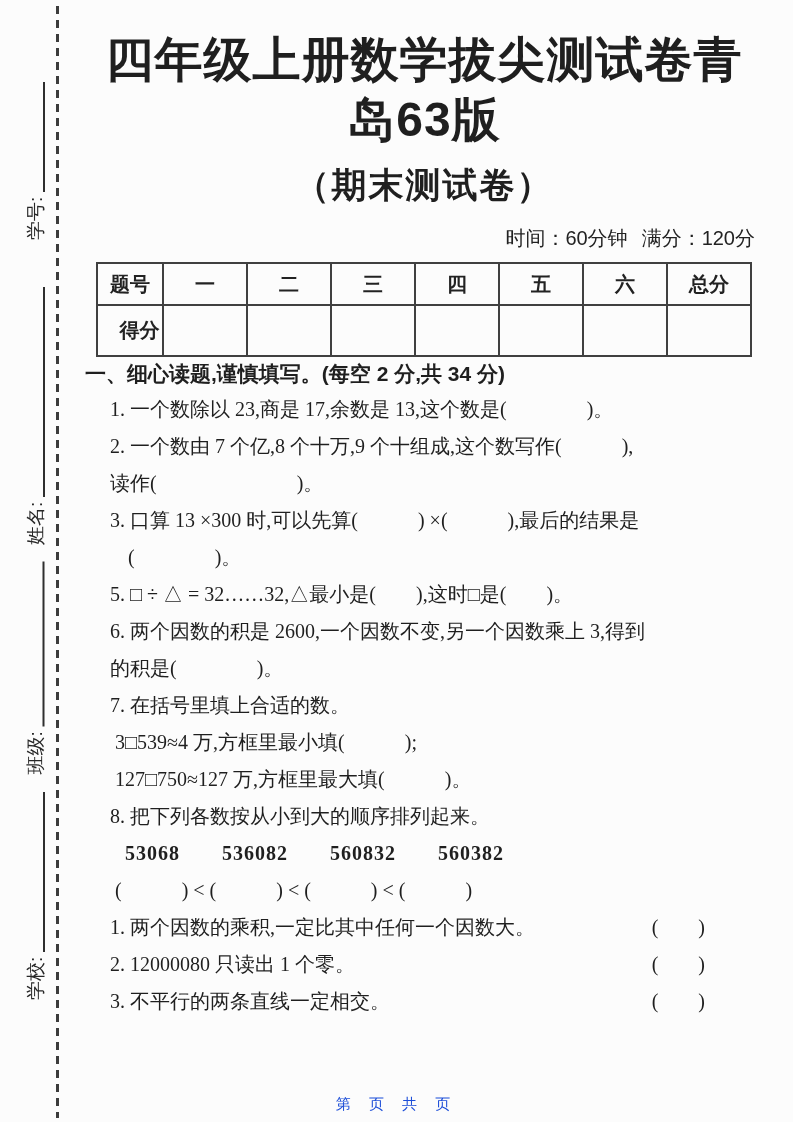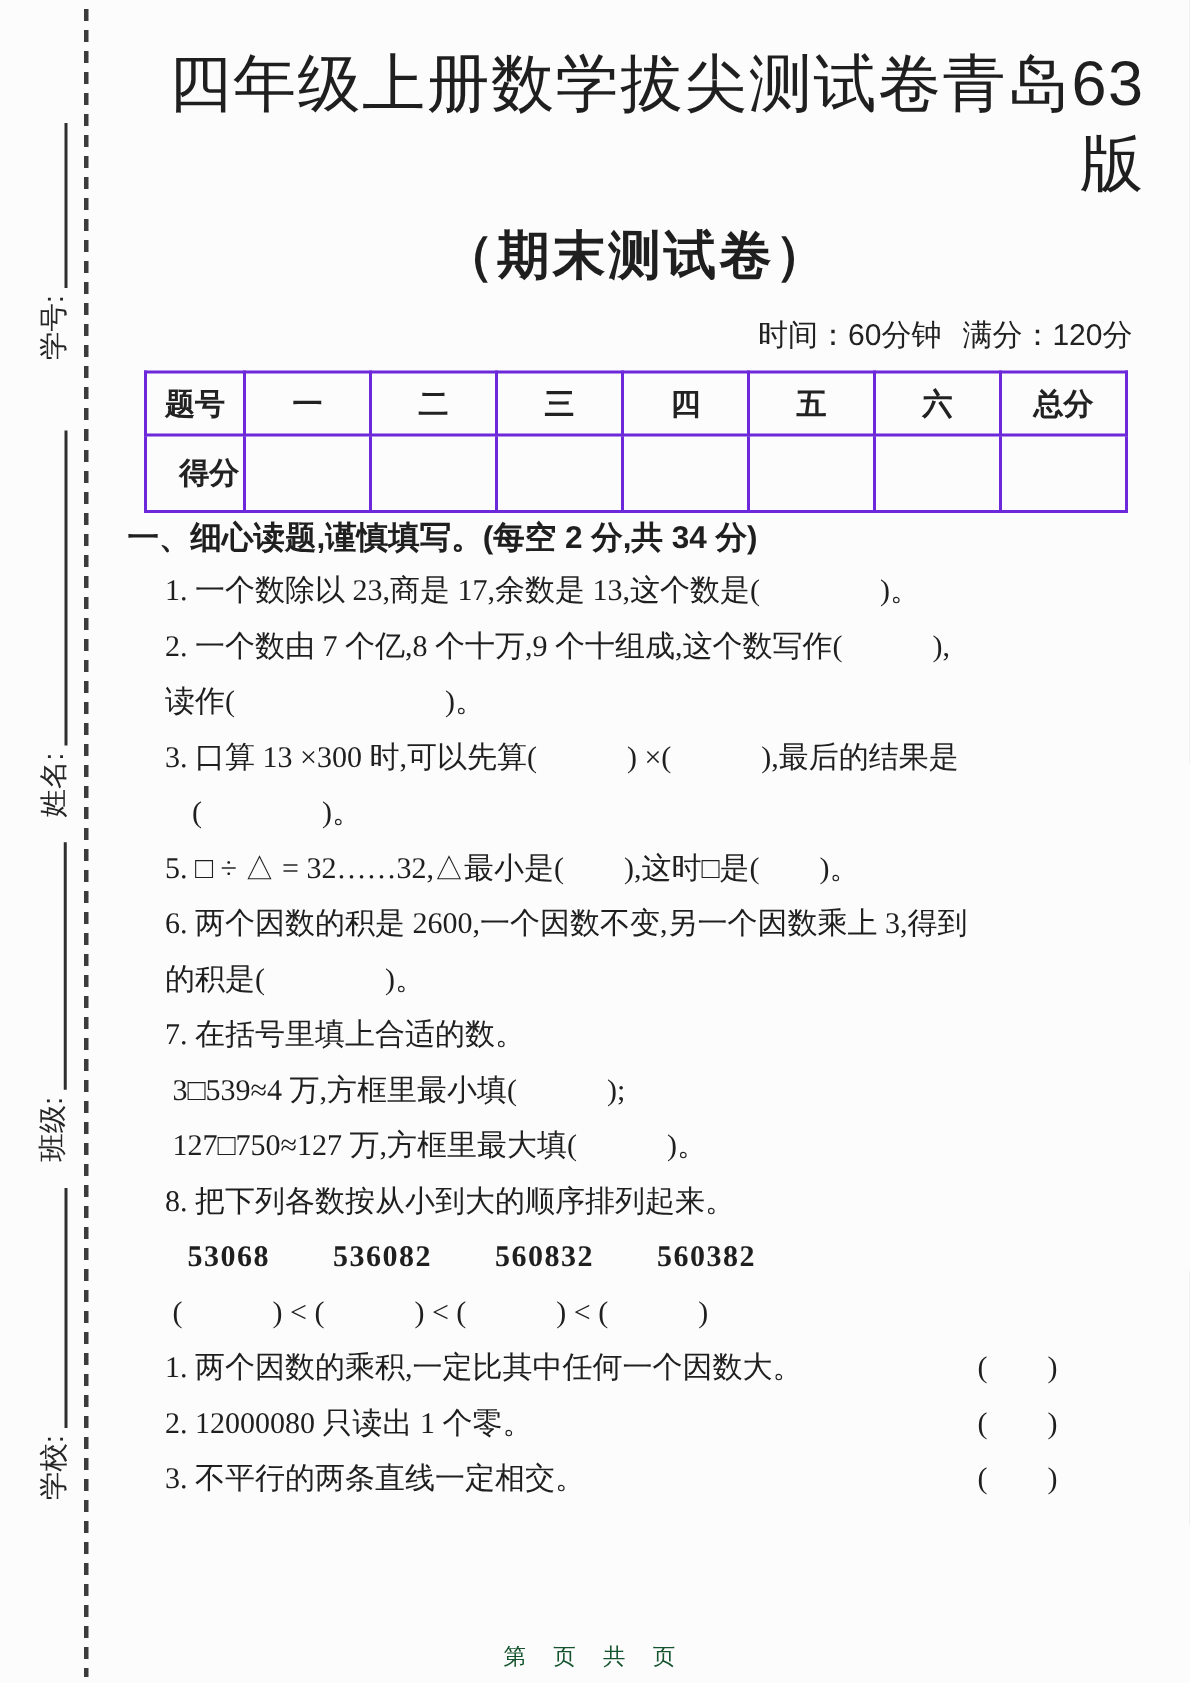--- a/index.html
+++ b/index.html
@@ -23,38 +23,38 @@
   }
   .margin-label .mline { flex:1; border-bottom:2px solid #2e2e2e; margin:0 2px 4px 5px; }
   .ml0 { width:160px; left:-42px; top:149px; }
   .ml1 { width:260px; left:-92px; top:404px; }
   .ml2 { width:215px; left:-70px; top:656px; }
   .ml3 { width:210px; left:-67px; top:884px; }
 
   .content { position:absolute; left:85px; top:0; width:678px; }
 
   .title {
-    margin:30px 0 0; text-align:right; font-size:42px; line-height:1.25;
-    font-weight:normal; font-family:"Liberation Sans", sans-serif; letter-spacing:1px;
+    margin:30px 0 0; text-align:center; font-size:48px; line-height:1.25;
+    font-weight:bold; font-family:"Liberation Sans", sans-serif; letter-spacing:1px;
   }
   .subtitle {
     margin:12px 0 0; text-align:center; font-size:35px; font-weight:bold;
     font-family:"Liberation Sans", sans-serif; letter-spacing:2px;
   }
   .meta {
     margin-top:16px; text-align:right; padding-right:8px; font-size:20px;
     font-family:"Liberation Sans", sans-serif; color:#222;
   }
   .meta .gap { display:inline-block; width:14px; }
 
   .score-table {
     width:656px; margin:10px 0 0 11px; border-collapse:collapse; table-layout:fixed;
   }
   .score-table td {
-    border:2px solid #6d28d9; text-align:center; vertical-align:middle;
+    border:2px solid #404040; text-align:center; vertical-align:middle;
     font-size:20px; font-weight:bold; color:#222;
   }
   .score-table td:first-child { width:62px; }
   .score-table tr:first-child td { height:38px; }
   .score-table tr:last-child td { height:47px;padding-left:20px; }
 
   .sec-heading {
     font-size:21px; line-height:34px; font-weight:bold;
     font-family:"Liberation Sans", sans-serif; white-space:pre;
   }
@@ -66,21 +66,21 @@
   .q-line.nums  { padding-left:40px; letter-spacing:1px;font-weight:bold; }
 
   .judge-row {
     display:flex; font-size:20px; line-height:37px; white-space:pre;
     padding-left:25px; padding-right:58px;
   }
   .judge-row .blank { margin-left:auto; }
 
   .footer {
     position:absolute; bottom:8px; left:0; width:100%; text-align:center;
-    font-size:15px; letter-spacing:7px; color:#14532d;
+    font-size:15px; letter-spacing:7px; color:#1d4ed8;
     font-family:"Liberation Sans", sans-serif;
   }
 </style>
 </head>
 <body>
 
 <div class="page">
 
   <div class="binding-line"></div>
 

